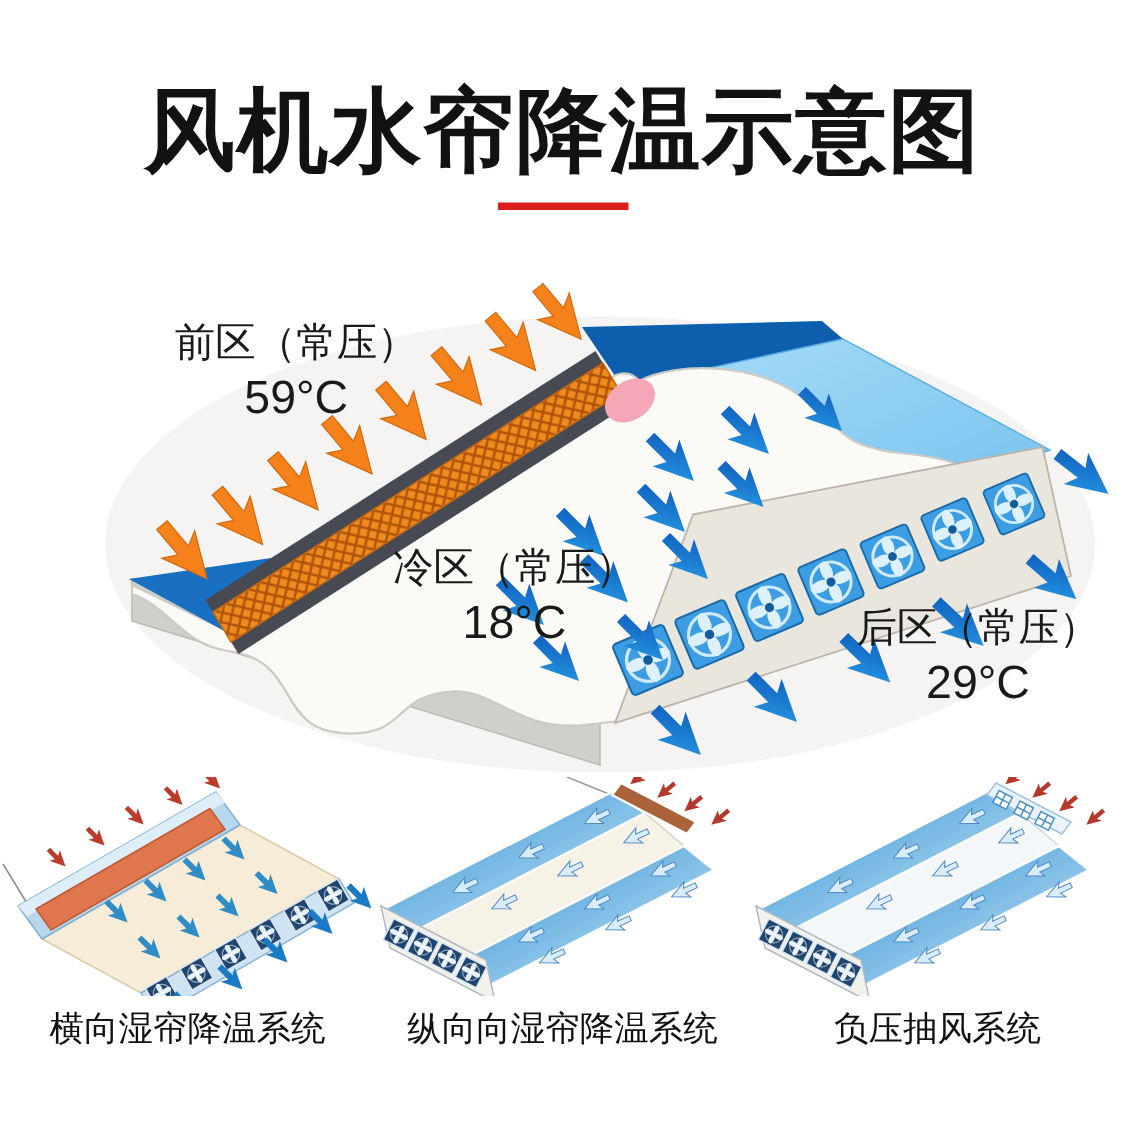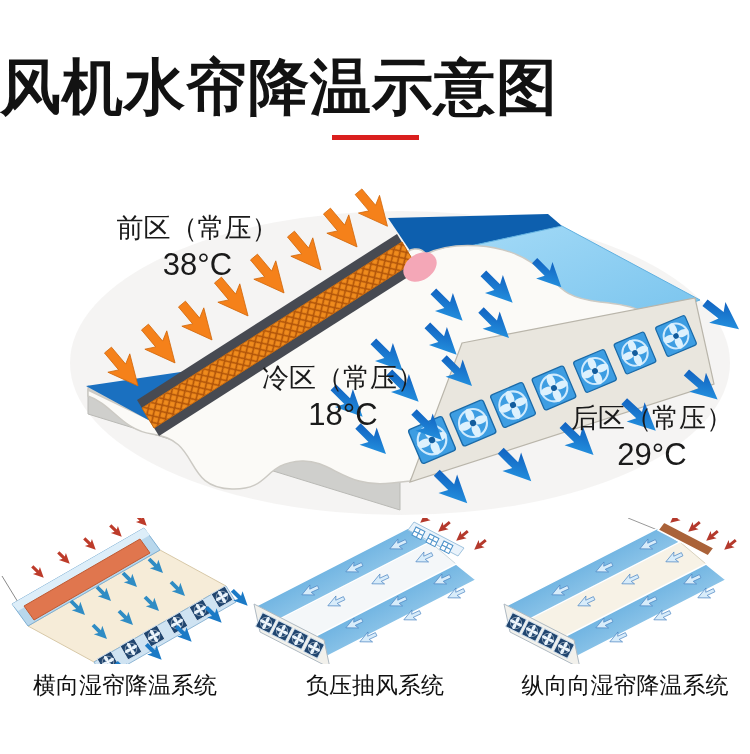--- a/index.html
+++ b/index.html
@@ -1,18 +1,18 @@
 <!DOCTYPE html>
 <html><head>
 <meta charset="utf-8">
 <style>
   html,body{margin:0;padding:0;background:#fff;}
   .page{position:relative;width:750px;height:754px;background:#ffffff;overflow:hidden;
         font-family:"Liberation Sans","DejaVu Sans",sans-serif;color:#1a1a1a;}
-  .hdr{position:absolute;top:48px;left:0;width:750px;}
+  .hdr{position:absolute;top:48px;left:0;width:750px;text-align:center;}
   .hdr h1{margin:0;font-size:61px;font-weight:900;letter-spacing:1px;color:#121212;line-height:1.3;}
   .hdr .underline{width:87px;height:5px;background:#da1f1e;margin:8px auto 0 auto;}
   .main-wrap{position:absolute;top:188px;left:0;width:634px;height:335px;}
   .main-wrap svg{position:absolute;top:0;left:0;}
   .zone{position:absolute;text-align:center;line-height:1.25;}
   .zone .l1{font-size:27px;}
   .zone .t{font-size:31px;}
   .zone-front{left:95px;top:24px;width:205px;}
   .zone-cold{left:233px;top:174px;width:220px;}
   .zone-rear{left:543px;top:214px;width:218px;}
@@ -149,21 +149,21 @@
         <use href="#arrow" xlink:href="#arrow" transform="translate(516,278) rotate(45) scale(1.2)"></use>
         <use href="#arrow" xlink:href="#arrow" transform="translate(578,252) rotate(44) scale(1.2)"></use>
         <use href="#arrow" xlink:href="#arrow" transform="translate(640,228) rotate(43) scale(1.2)"></use>
         <use href="#arrow" xlink:href="#arrow" transform="translate(702,198) rotate(41) scale(1.15)"></use>
         <use href="#arrow" xlink:href="#arrow" transform="translate(722,128) rotate(38) scale(1.2)"></use>
       </g>
     </svg>
 
     <div class="zone zone-front">
       <div class="l1">前区（常压）</div>
-      <div class="t">38°C</div>
+      <div class="t">59°C</div>
     </div>
     <div class="zone zone-cold">
       <div class="l1">冷区（常压）</div>
       <div class="t">18°C</div>
     </div>
     <div class="zone zone-rear">
       <div class="l1">后区（常压）</div>
       <div class="t">29°C</div>
     </div>
   </div>
@@ -210,20 +210,60 @@
         </g>
         <g fill="#1b7ac6">
           <use href="#arrow" xlink:href="#arrow" transform="translate(124,152) rotate(45) scale(0.6)"></use>
           <use href="#arrow" xlink:href="#arrow" transform="translate(154,134) rotate(45) scale(0.6)"></use>
           <use href="#arrow" xlink:href="#arrow" transform="translate(184,116) rotate(45) scale(0.6)"></use>
           <use href="#arrow" xlink:href="#arrow" transform="translate(214,97) rotate(45) scale(0.6)"></use>
           <use href="#arrow" xlink:href="#arrow" transform="translate(240,80) rotate(45) scale(0.6)"></use>
         </g>
       </svg>
       <figcaption>横向湿帘降温系统</figcaption>
+    </figure>
+
+    <figure>
+      <svg width="250" height="146" viewBox="0 0 250 146">
+        <line x1="128" y1="0" x2="160" y2="13" stroke="#999" stroke-width="1"></line>
+        <polygon points="28,102 180,24 206,46 54,124" fill="#f7f2e6" stroke="#d9d2be" stroke-width="1"></polygon>
+        <polygon points="6,88 158,10 180,24 28,102" fill="url(#gWallB)" stroke="#fff" stroke-width="1.5"></polygon>
+        <polygon points="54,124 206,46 226,62 74,140" fill="url(#gWallB)" stroke="#fff" stroke-width="1.5"></polygon>
+        <polygon points="158,12 208,38 214,30 164,4" fill="#aa6239" stroke="#ffffff" stroke-width="1.5"></polygon>
+        <g fill="#b4392c">
+          <use href="#arrow" xlink:href="#arrow" transform="translate(176,0) rotate(140) scale(0.42)"></use>
+          <use href="#arrow" xlink:href="#arrow" transform="translate(194,9) rotate(140) scale(0.42)"></use>
+          <use href="#arrow" xlink:href="#arrow" transform="translate(212,18) rotate(140) scale(0.42)"></use>
+          <use href="#arrow" xlink:href="#arrow" transform="translate(230,27) rotate(140) scale(0.42)"></use>
+        </g>
+        <g fill="#d8ecfa" stroke="#4a84c2" stroke-width="1.3">
+          <use href="#arrow" xlink:href="#arrow" transform="translate(60,73) rotate(155) scale(0.5)"></use>
+          <use href="#arrow" xlink:href="#arrow" transform="translate(104,50) rotate(155) scale(0.5)"></use>
+          <use href="#arrow" xlink:href="#arrow" transform="translate(148,27) rotate(155) scale(0.5)"></use>
+          <use href="#arrow" xlink:href="#arrow" transform="translate(86,84) rotate(155) scale(0.5)"></use>
+          <use href="#arrow" xlink:href="#arrow" transform="translate(130,62) rotate(155) scale(0.5)"></use>
+          <use href="#arrow" xlink:href="#arrow" transform="translate(174,40) rotate(155) scale(0.5)"></use>
+          <use href="#arrow" xlink:href="#arrow" transform="translate(104,106) rotate(155) scale(0.5)"></use>
+          <use href="#arrow" xlink:href="#arrow" transform="translate(148,84) rotate(155) scale(0.5)"></use>
+          <use href="#arrow" xlink:href="#arrow" transform="translate(192,62) rotate(155) scale(0.5)"></use>
+          <use href="#arrow" xlink:href="#arrow" transform="translate(118,120) rotate(155) scale(0.5)"></use>
+          <use href="#arrow" xlink:href="#arrow" transform="translate(162,98) rotate(155) scale(0.5)"></use>
+          <use href="#arrow" xlink:href="#arrow" transform="translate(206,76) rotate(155) scale(0.5)"></use>
+        </g>
+        <g>
+          <polygon points="4,86 74,122 80,150 10,114" fill="#f2f1ec" stroke="#aeb9c2" stroke-width="1"></polygon>
+          <g>
+            <use href="#fanD" xlink:href="#fanD" transform="translate(16,105) rotate(27) scale(0.78)"></use>
+            <use href="#fanD" xlink:href="#fanD" transform="translate(32,113) rotate(27) scale(0.78)"></use>
+            <use href="#fanD" xlink:href="#fanD" transform="translate(48,121) rotate(27) scale(0.78)"></use>
+            <use href="#fanD" xlink:href="#fanD" transform="translate(64,130) rotate(27) scale(0.78)"></use>
+          </g>
+        </g>
+      </svg>
+      <figcaption>纵向向湿帘降温系统</figcaption>
     </figure>
 
     <figure>
       <svg width="250" height="146" viewBox="0 0 250 146">
         <polygon points="28,102 180,24 206,46 54,124" fill="#f4f7f9 " stroke="#ccd8de" stroke-width="1"></polygon>
         <polygon points="6,88 158,10 180,24 28,102" fill="url(#gWallB)" stroke="#fff" stroke-width="1.5"></polygon>
         <polygon points="54,124 206,46 226,62 74,140" fill="url(#gWallB)" stroke="#fff" stroke-width="1.5"></polygon>
         <g>
           <polygon points="158,12 208,38 214,30 164,4" fill="#eaf3fb" stroke="#9fc3de" stroke-width="1"></polygon>
           <g fill="#ffffff" stroke="#4a90c8" stroke-width="1">
@@ -270,54 +310,14 @@
             <use href="#fanD" xlink:href="#fanD" transform="translate(16,105) rotate(27) scale(0.78)"></use>
             <use href="#fanD" xlink:href="#fanD" transform="translate(32,113) rotate(27) scale(0.78)"></use>
             <use href="#fanD" xlink:href="#fanD" transform="translate(48,121) rotate(27) scale(0.78)"></use>
             <use href="#fanD" xlink:href="#fanD" transform="translate(64,130) rotate(27) scale(0.78)"></use>
           </g>
         </g>
       </svg>
       <figcaption>负压抽风系统</figcaption>
     </figure>
 
-    <figure>
-      <svg width="250" height="146" viewBox="0 0 250 146">
-        <line x1="128" y1="0" x2="160" y2="13" stroke="#999" stroke-width="1"></line>
-        <polygon points="28,102 180,24 206,46 54,124" fill="#f7f2e6" stroke="#d9d2be" stroke-width="1"></polygon>
-        <polygon points="6,88 158,10 180,24 28,102" fill="url(#gWallB)" stroke="#fff" stroke-width="1.5"></polygon>
-        <polygon points="54,124 206,46 226,62 74,140" fill="url(#gWallB)" stroke="#fff" stroke-width="1.5"></polygon>
-        <polygon points="158,12 208,38 214,30 164,4" fill="#aa6239" stroke="#ffffff" stroke-width="1.5"></polygon>
-        <g fill="#b4392c">
-          <use href="#arrow" xlink:href="#arrow" transform="translate(176,0) rotate(140) scale(0.42)"></use>
-          <use href="#arrow" xlink:href="#arrow" transform="translate(194,9) rotate(140) scale(0.42)"></use>
-          <use href="#arrow" xlink:href="#arrow" transform="translate(212,18) rotate(140) scale(0.42)"></use>
-          <use href="#arrow" xlink:href="#arrow" transform="translate(230,27) rotate(140) scale(0.42)"></use>
-        </g>
-        <g fill="#d8ecfa" stroke="#4a84c2" stroke-width="1.3">
-          <use href="#arrow" xlink:href="#arrow" transform="translate(60,73) rotate(155) scale(0.5)"></use>
-          <use href="#arrow" xlink:href="#arrow" transform="translate(104,50) rotate(155) scale(0.5)"></use>
-          <use href="#arrow" xlink:href="#arrow" transform="translate(148,27) rotate(155) scale(0.5)"></use>
-          <use href="#arrow" xlink:href="#arrow" transform="translate(86,84) rotate(155) scale(0.5)"></use>
-          <use href="#arrow" xlink:href="#arrow" transform="translate(130,62) rotate(155) scale(0.5)"></use>
-          <use href="#arrow" xlink:href="#arrow" transform="translate(174,40) rotate(155) scale(0.5)"></use>
-          <use href="#arrow" xlink:href="#arrow" transform="translate(104,106) rotate(155) scale(0.5)"></use>
-          <use href="#arrow" xlink:href="#arrow" transform="translate(148,84) rotate(155) scale(0.5)"></use>
-          <use href="#arrow" xlink:href="#arrow" transform="translate(192,62) rotate(155) scale(0.5)"></use>
-          <use href="#arrow" xlink:href="#arrow" transform="translate(118,120) rotate(155) scale(0.5)"></use>
-          <use href="#arrow" xlink:href="#arrow" transform="translate(162,98) rotate(155) scale(0.5)"></use>
-          <use href="#arrow" xlink:href="#arrow" transform="translate(206,76) rotate(155) scale(0.5)"></use>
-        </g>
-        <g>
-          <polygon points="4,86 74,122 80,150 10,114" fill="#f2f1ec" stroke="#aeb9c2" stroke-width="1"></polygon>
-          <g>
-            <use href="#fanD" xlink:href="#fanD" transform="translate(16,105) rotate(27) scale(0.78)"></use>
-            <use href="#fanD" xlink:href="#fanD" transform="translate(32,113) rotate(27) scale(0.78)"></use>
-            <use href="#fanD" xlink:href="#fanD" transform="translate(48,121) rotate(27) scale(0.78)"></use>
-            <use href="#fanD" xlink:href="#fanD" transform="translate(64,130) rotate(27) scale(0.78)"></use>
-          </g>
-        </g>
-      </svg>
-      <figcaption>纵向向湿帘降温系统</figcaption>
-    </figure>
-
   </div>
 </div>
 
 </body></html>

